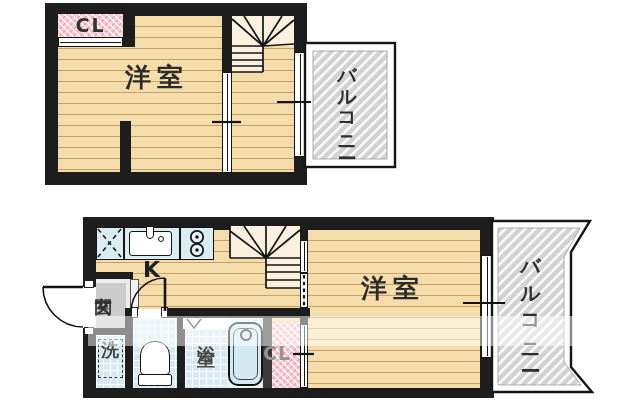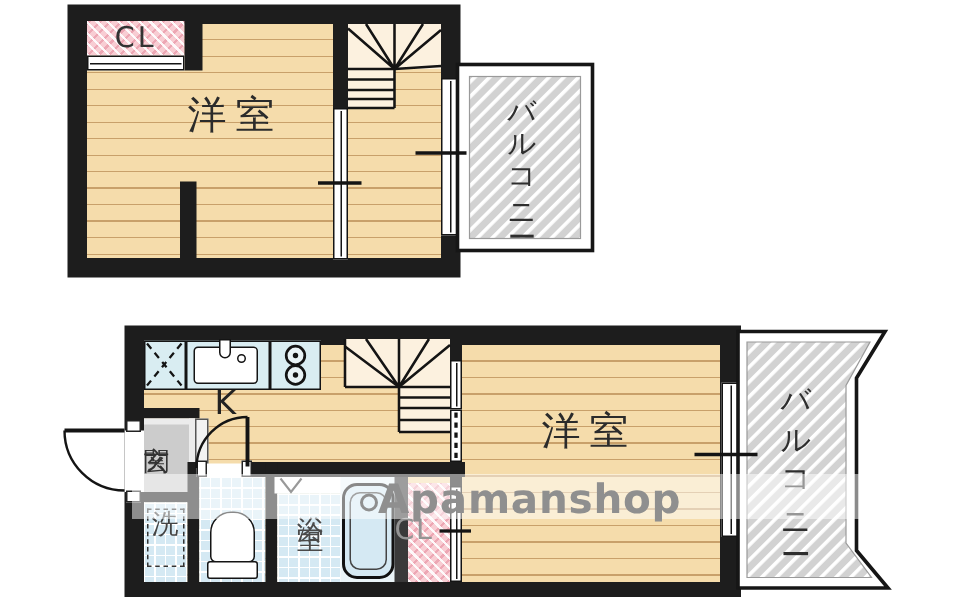--- a/index.html
+++ b/index.html
@@ -16,21 +16,21 @@
   .tile{background-color:var(--tile-blue);
     background-image:repeating-linear-gradient(to right,#fff 0,#fff 1px,transparent 1px,transparent 7px),
                      repeating-linear-gradient(to bottom,#fff 0,#fff 1px,transparent 1px,transparent 7px);}
   .blue{background:var(--counter-blue);border:1.6px solid #141414;box-sizing:border-box;}
   .whitebox{background:#fff;border:1.2px solid #141414;box-sizing:border-box;}
   .win{background:#fff;border:1px solid #141414;box-sizing:border-box;}
   .win .cl{position:absolute;background:#141414;}
   .win.v .cl{left:50%;top:1px;bottom:1px;width:1px;margin-left:-0.5px;}
   .win.h .cl{top:50%;left:1px;right:1px;height:1px;margin-top:-0.5px;}
   .jamb{background:#fff;border:1px solid #222;box-sizing:border-box;}
-  .lbl{position:absolute;color:var(--label-dark);font-weight:400;line-height:1.05;}
+  .lbl{position:absolute;color:var(--label-dark);font-weight:700;line-height:1.05;}
   .vtext{writing-mode:vertical-rl;text-orientation:mixed;}
   .step{background:#f2f2f2;border:1px solid #555;box-sizing:border-box;}
   .entrance{background:var(--entrance-gray);border-top:4px solid #ececec;border-right:4px solid #ececec;box-sizing:border-box;}
   .dashedbox{border:1.6px dashed #333;box-sizing:border-box;}
   svg{position:absolute;left:0;top:0;pointer-events:none;}
   #wm-band{background:rgba(255,255,255,0.5);}
   #wm-text{position:absolute;color:var(--watermark-gray);font-size:27px;font-weight:600;letter-spacing:.5px;}
   #wm-ring{position:absolute;width:8px;height:8px;border:2px solid var(--watermark-gray);border-radius:50%;}
 </style>
 </head>
@@ -186,15 +186,14 @@
   <div class="lbl" style="left:143px;top:258px;font-size:22px;color:#222;">K</div>
   <div class="lbl vtext" style="left:94px;top:284px;height:46px;font-size:17px;letter-spacing:2px;color:#333;">玄関</div>
   <div class="lbl" style="left:101px;top:341px;font-size:18px;color:#444;">洗</div>
   <div class="lbl vtext" style="left:196px;top:330px;height:56px;font-size:18px;letter-spacing:5px;color:#4a4a4a;">浴室</div>
   <div class="lbl" style="left:343px;top:275px;width:100px;text-align:center;font-size:26px;letter-spacing:6px;">洋室</div>
   <div class="lbl" style="left:263px;top:344px;font-size:19px;letter-spacing:1px;color:#949494;">CL</div>
   <div class="lbl vtext" style="left:520px;top:244px;height:145px;font-size:20px;letter-spacing:6px;color:#2e2e2e;">バルコニー</div>
 
   <div class="abs" id="wm-band" style="left:88px;top:316px;width:510px;height:30px;"></div>
   <span id="wm-ring" style="left:240px;top:329px;"></span>
-  <div id="wm-text" style="left:252px;top:318px;">Apamanshop</div>
 
 </div>
 
 </body></html>

